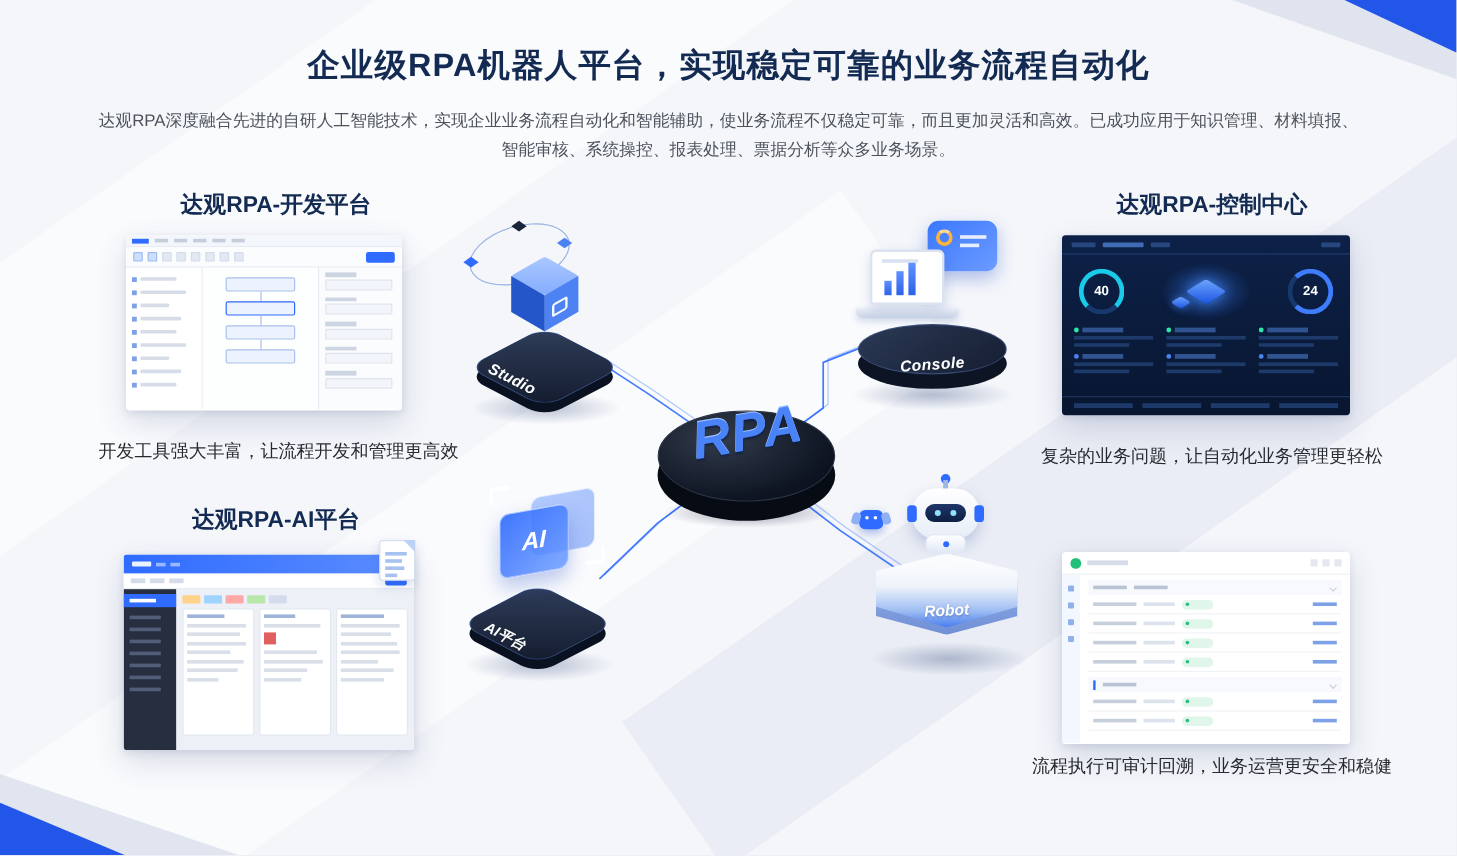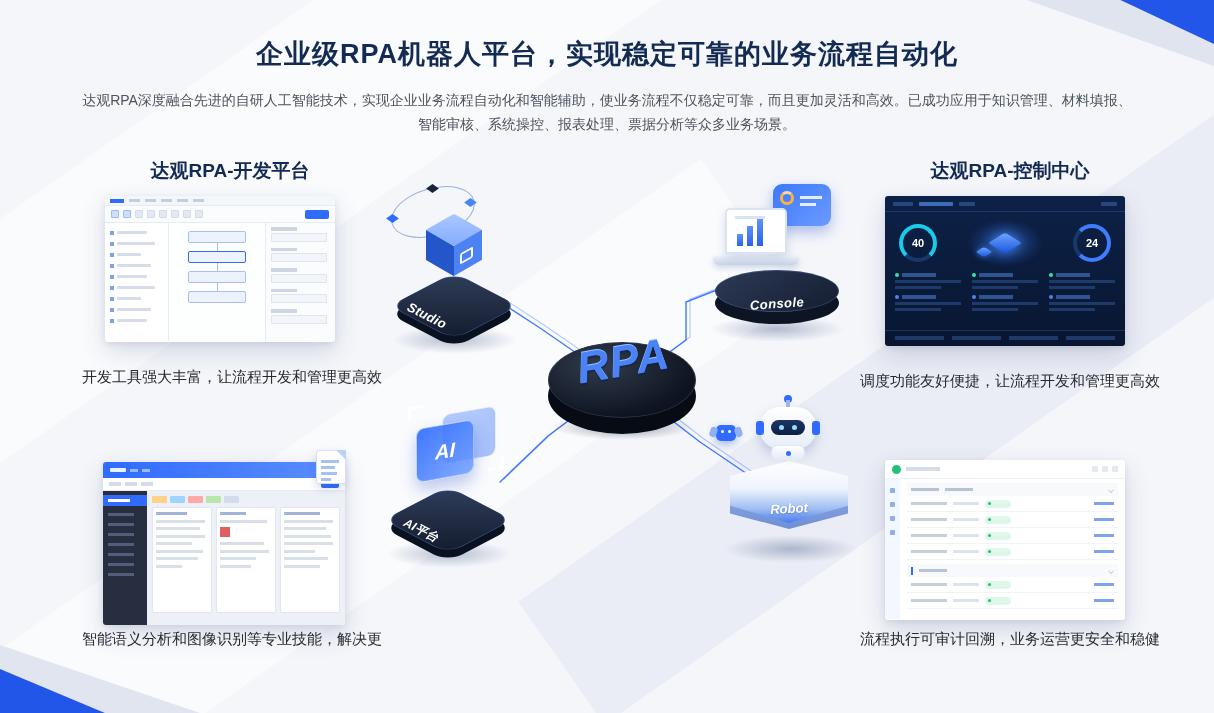--- a/index.html
+++ b/index.html
@@ -262,20 +262,21 @@
   <div class="corner bl-blue"></div>
 
   <h1 class="page-title">企业级RPA机器人平台，实现稳定可靠的业务流程自动化</h1>
   <div class="subtitle">
     <div>达观RPA深度融合先进的自研人工智能技术，实现企业业务流程自动化和智能辅助，使业务流程不仅稳定可靠，而且更加灵活和高效。已成功应用于知识管理、材料填报、</div>
     <div>智能审核、系统操控、报表处理、票据分析等众多业务场景。</div>
   </div>
 
   <div class="sec-title" id="control-title">达观RPA-控制中心</div>
   <div class="sec-title" id="dev-title">达观RPA-开发平台</div>
+  <div class="sec-title" id="ai-title">达观RPA-AI平台</div>
 
   <svg id="connectors" width="1214" height="713" viewBox="0 0 1214 713">
     <g stroke="#2f6bff" stroke-width="1.4" fill="none" opacity="0.9" stroke-linejoin="round" stroke-linecap="round">
       <path d="M598 368 L540 328 L500 302"></path>
       <path d="M648 368 L686 340 L686 302 L722 288"></path>
       <path d="M596 400 L548 436 L500 482"></path>
       <path d="M648 402 L700 442 L756 480"></path>
     </g>
     <g stroke="#2f6bff" stroke-width="1.1" fill="none" opacity="0.35" transform="translate(4,-3)" stroke-linejoin="round" stroke-linecap="round">
       <path d="M598 368 L540 328 L500 302"></path>
@@ -707,19 +708,18 @@
   </div>
 
   <div class="cluster" id="cl-center">
     <div class="disc-shadow"></div>
     <div class="disc-side"></div>
     <div class="disc-top"></div>
     <span class="rpa-text">RPA</span>
   </div>
 
   <div class="caption" id="dev-caption">开发工具强大丰富，让流程开发和管理更高效</div>
-  <div class="caption" id="control-caption">调度功能友好便捷，让流程开发和管理更高效</div>
+  <div class="caption" id="control-caption">复杂的业务问题，让自动化业务管理更轻松</div>
   <div class="caption" id="ai-caption">
-    <div>智能语义分析和图像识别等专业技能，解决更</div>
   </div>
   <div class="caption" id="robot-caption">流程执行可审计回溯，业务运营更安全和稳健</div>
 
 </div>
 
 </body></html>

